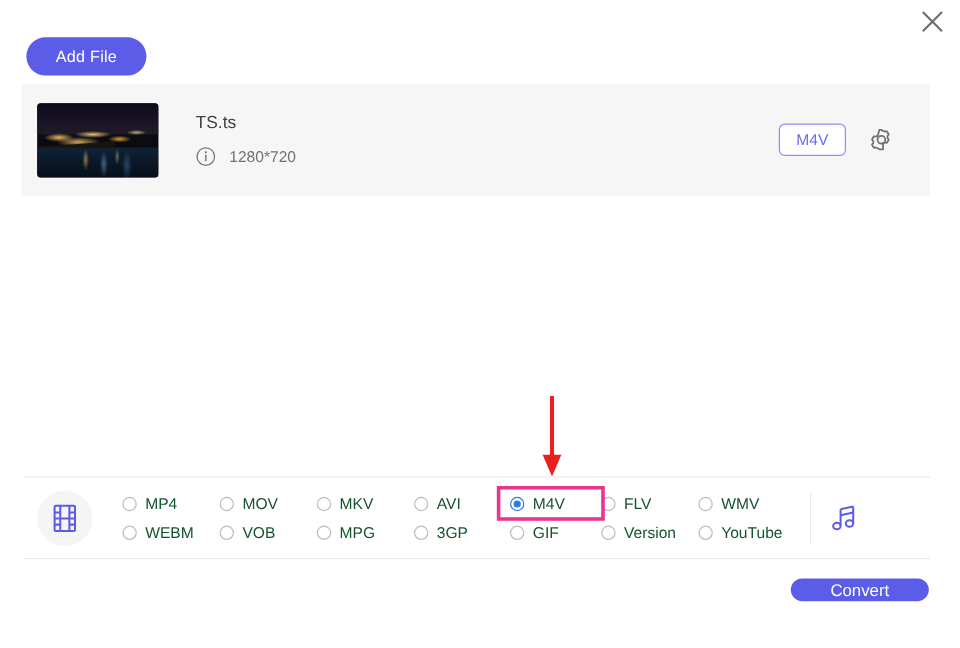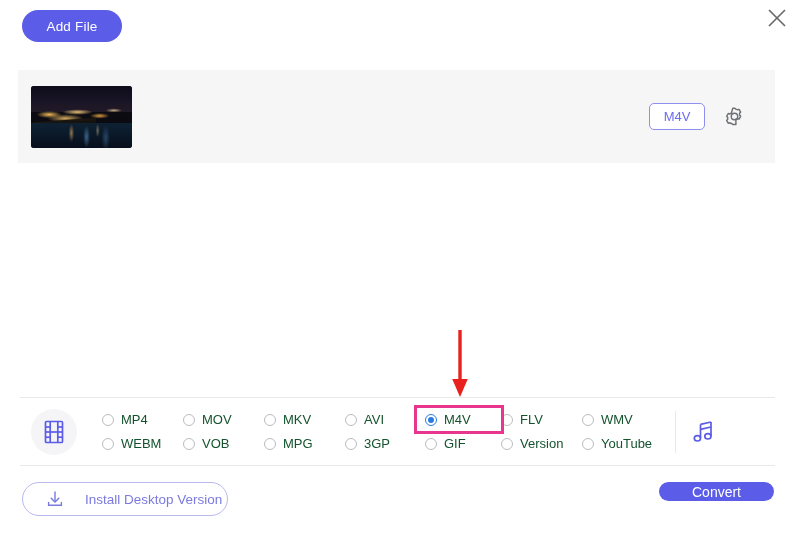--- a/index.html
+++ b/index.html
@@ -28,21 +28,21 @@
     align-items: center;
     justify-content: center;
     cursor: pointer;
   }
   .close-btn svg { display: block; }
 
   
   .add-file-btn {
     position: absolute;
     left: 22px;
-    top: 10px;
+    top: 31px;
     width: 100px;
     height: 32px;
     border-radius: 16px;
     background: #5b5ce8;
     color: #ffffff;
     border: none;
     font-size: 13.5px;
     font-family: "Liberation Sans", sans-serif;
     display: flex;
     align-items: center;
@@ -295,20 +295,31 @@
 
   <div class="file-card">
     <div class="thumb">
       <div class="sky"></div>
       <div class="cityglow"></div>
       <div class="dock"></div>
       <div class="water"></div>
       <div class="waterlights"></div>
     </div>
 
+    <div class="file-meta">
+      <div class="file-name">TS.ts</div>
+      <div class="file-dim-row">
+        <svg class="info-icon" width="17" height="17" viewBox="0 0 17 17">
+          <circle cx="8.5" cy="8.5" r="7.3" fill="none" stroke="#72767c" stroke-width="1.1"></circle>
+          <circle cx="8.5" cy="4.9" r=".95" fill="#72767c"></circle>
+          <rect x="7.9" y="6.9" width="1.25" height="5.6" rx=".5" fill="#72767c"></rect>
+        </svg>
+        <span class="file-dim">1280*720</span>
+      </div>
+    </div>
 
     <div class="card-right">
       <div class="fmt-badge">M4V</div>
       <div class="gear-btn">
         <svg width="25" height="25" viewBox="0 0 24 24">
           <g fill="none" stroke="#6d7075" stroke-width="1.4" stroke-linejoin="round">
             <path d="M12 4.2 13.35 5.1a7.4 7.4 0 0 1 1.5.62l1.55-.35 1.5 2.6-1.05 1.2a7.4 7.4 0 0 1 0 1.66l1.05 1.2-1.5 2.6-1.55-.35a7.4 7.4 0 0 1-1.5.62L13.35 19.8h-3L9 18.9a7.4 7.4 0 0 1-1.5-.62l-1.55.35-1.5-2.6 1.05-1.2a7.4 7.4 0 0 1 0-1.66L4.45 11.97l1.5-2.6 1.55.35A7.4 7.4 0 0 1 9 9.1L10.35 4.2z" transform="translate(0,-0.2) scale(1)"></path>
             <circle cx="12" cy="12" r="3.1"></circle>
           </g>
         </svg>
@@ -407,28 +418,16 @@
           <line x1="21" y1="4" x2="21" y2="18"></line>
           <line x1="10.5" y1="6.4" x2="21" y2="4"></line>
           <line x1="10.5" y1="11.4" x2="21" y2="9"></line>
           <ellipse cx="7.4" cy="20.3" rx="3.1" ry="2.7"></ellipse>
           <ellipse cx="17.9" cy="18.3" rx="3.1" ry="2.7"></ellipse>
         </g>
       </svg>
     </div>
   </div>
 
-  <div class="install-btn">
-    <span class="dl-icon">
-      <svg width="20" height="20" viewBox="0 0 20 20">
-        <g stroke="#7a7ae0" stroke-width="1.4" fill="none" stroke-linecap="round">
-          <line x1="10" y1="3" x2="10" y2="12.6"></line>
-          <polyline points="6.2,9.2 10,13 13.8,9.2"></polyline>
-          <polyline points="3.6,13.4 3.6,16.3 16.4,16.3 16.4,13.4"></polyline>
-        </g>
-      </svg>
-    </span>
-    <span class="lbl">Install Desktop Version</span>
-  </div>
 
   <button class="convert-btn">Convert</button>
 
 </div>
 
 </body></html>

